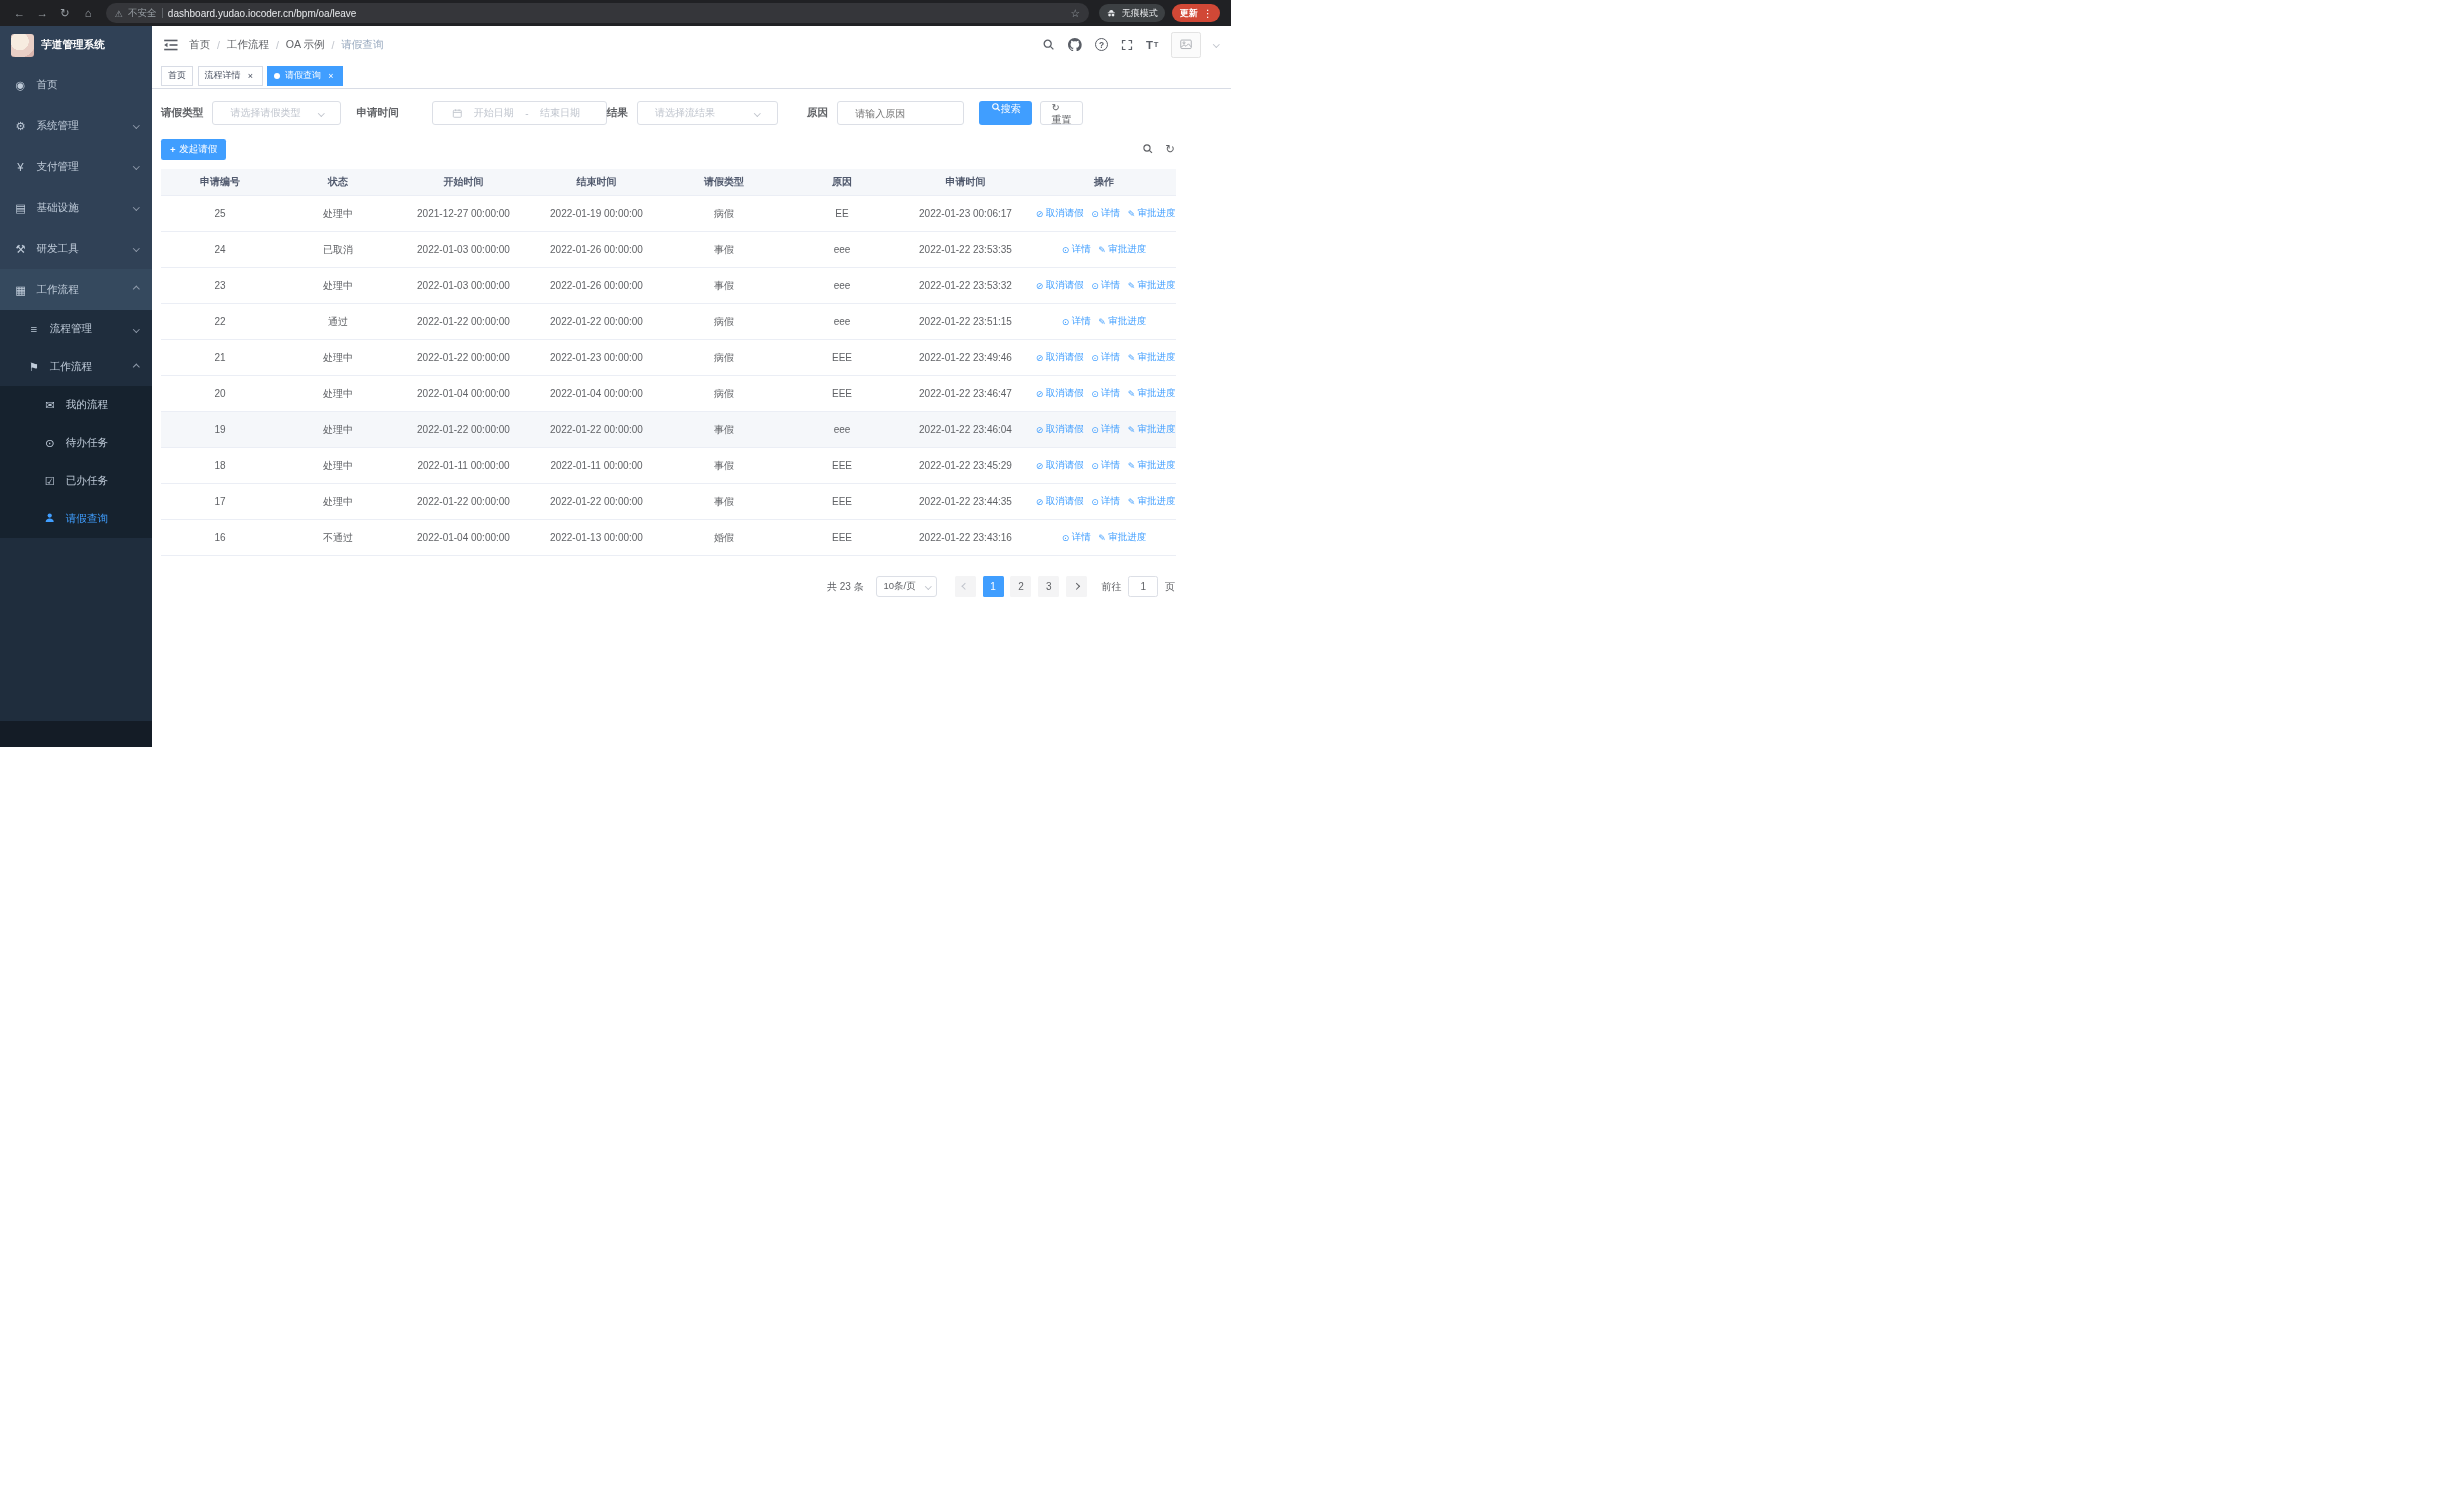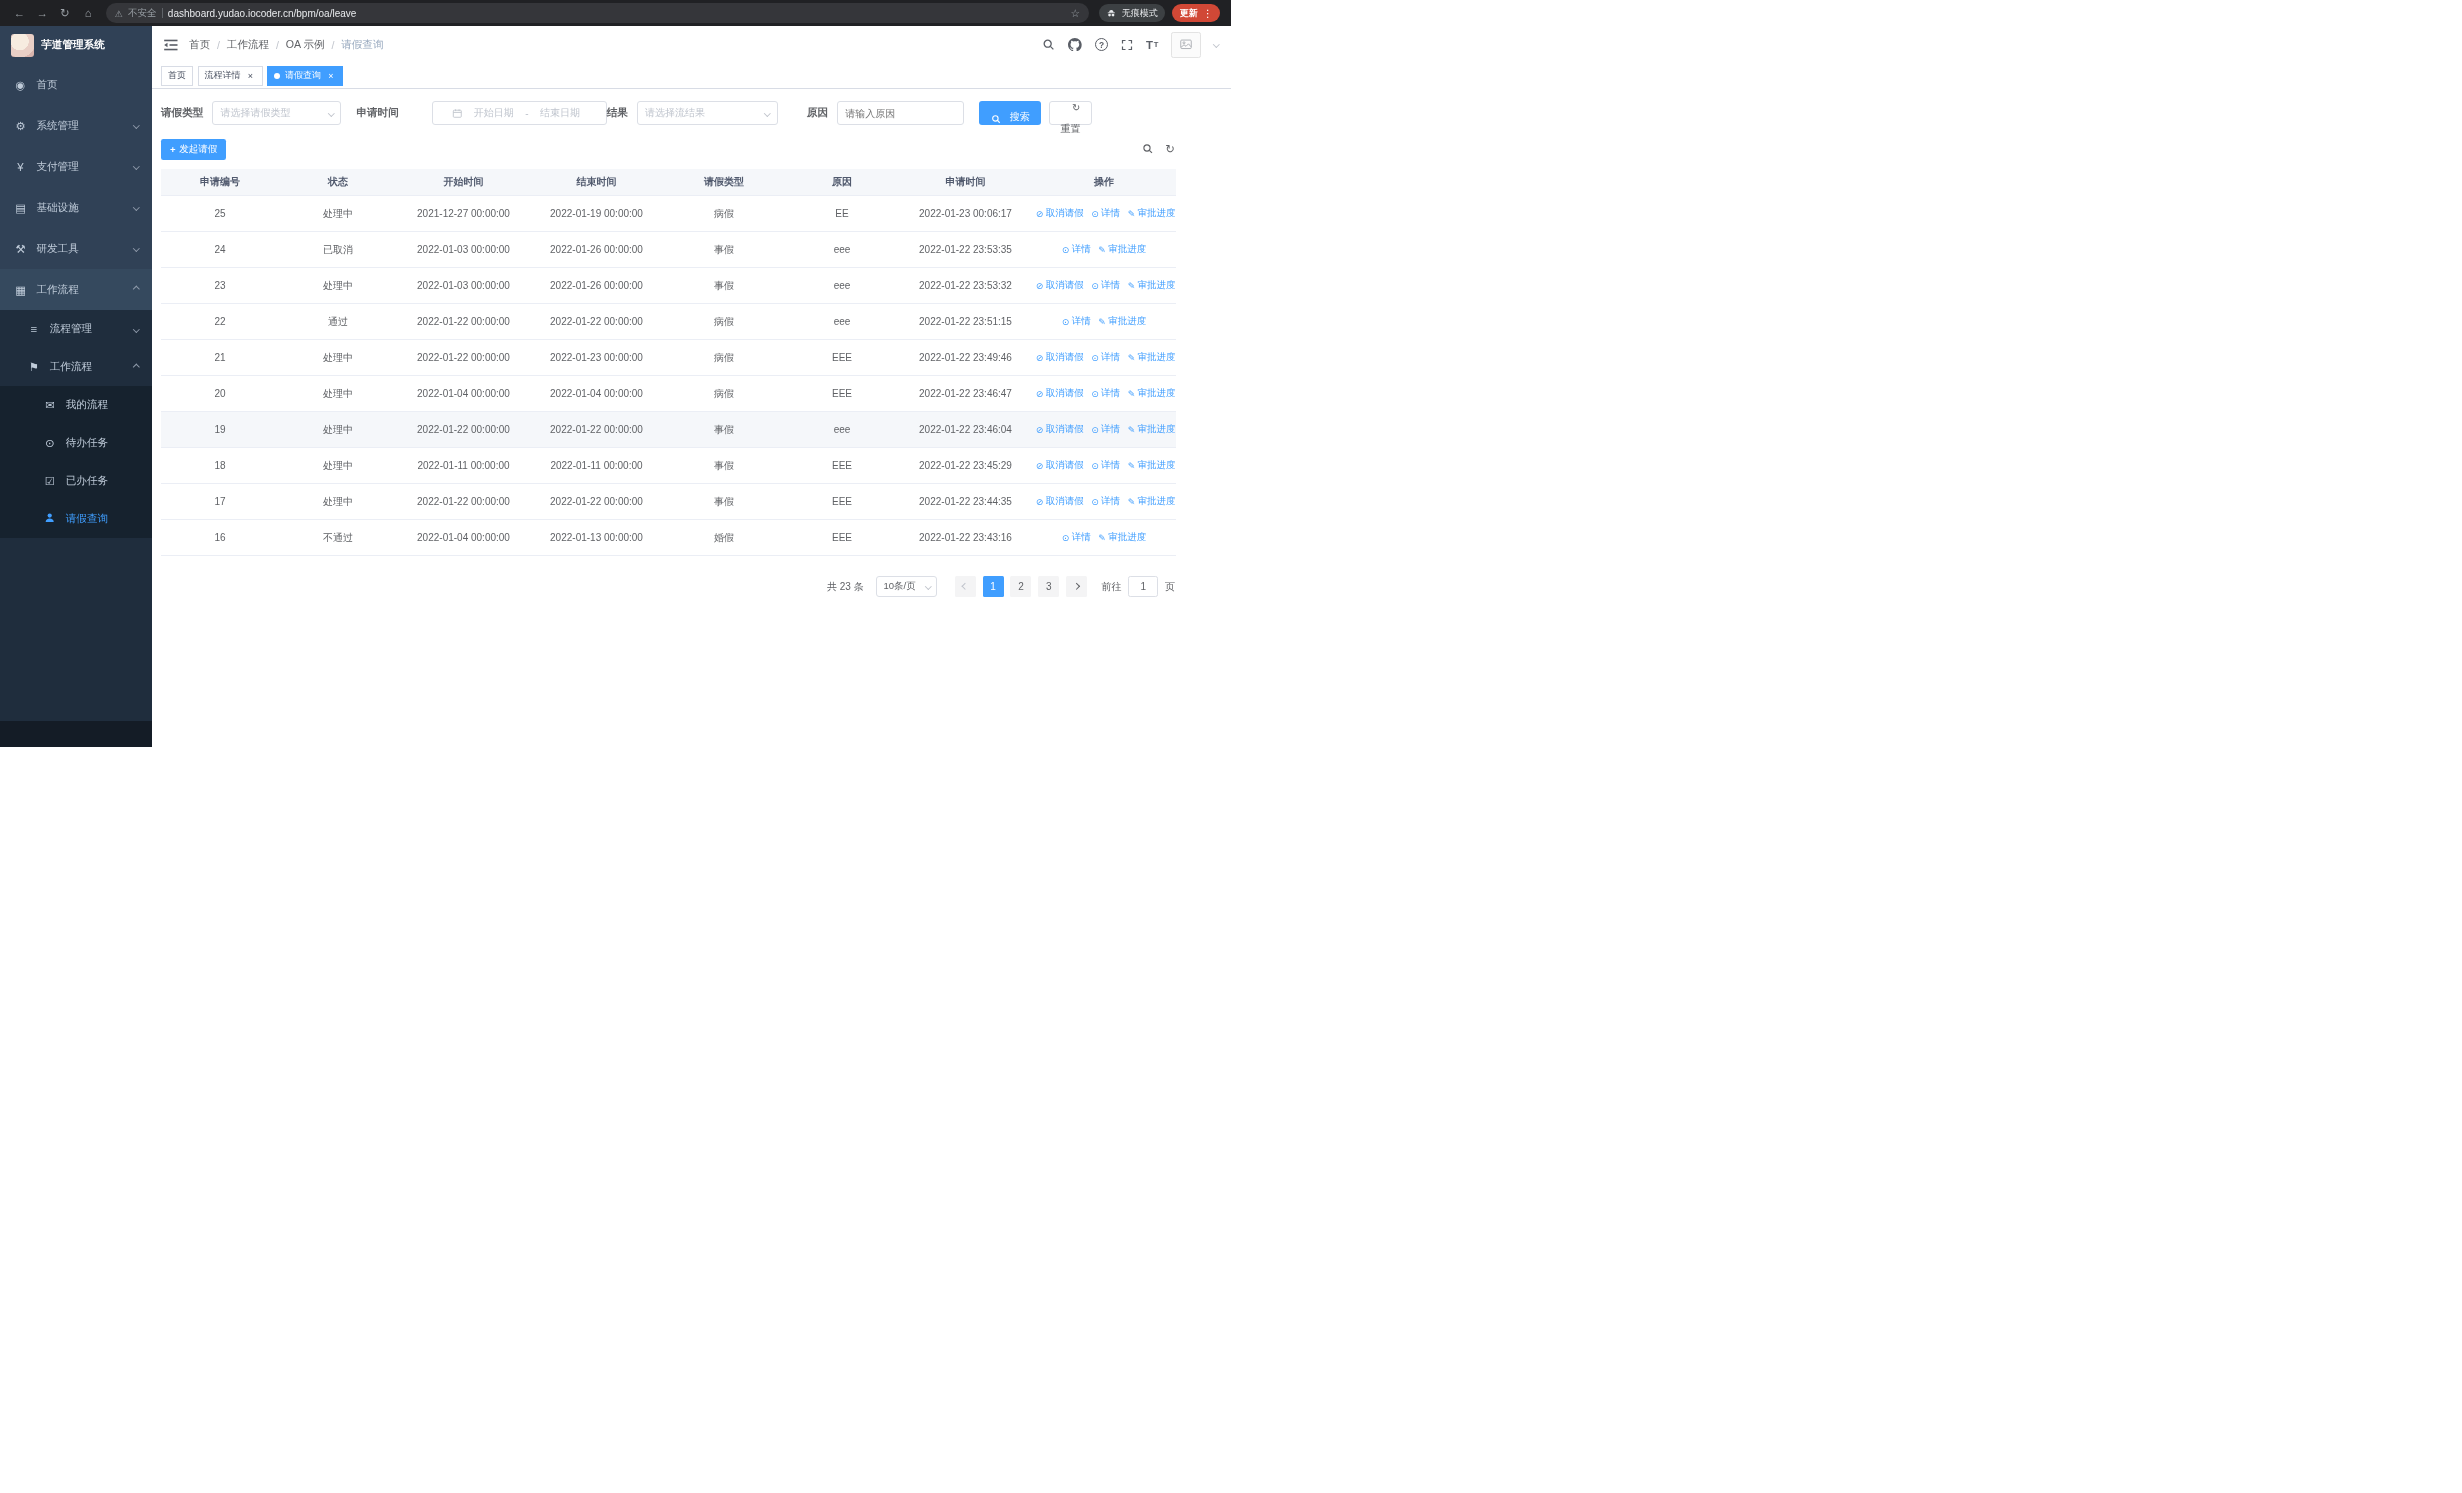--- a/index.html
+++ b/index.html
@@ -66,27 +66,27 @@
   .tag.active{background:#409eff;border-color:#409eff;color:#fff;}
   .tag.active .dot{width:6px;height:6px;background:#fff;border-radius:50%;}
 
   
   .content{flex:1;padding:12px 0 0 9px;overflow:hidden;background:#fff;}
   .container{width:1014px;}
   .ml10{margin-left:7.6px;flex-direction:column;} .ml20{margin-left:15px;} .ml38{margin-left:29px;} .ml42{}
 
   .filters{display:flex;align-items:center;margin-bottom:13.7px;font-size:10.6px;color:#606266;}
   .flabel{font-weight:bold;margin-right:9px;white-space:nowrap;}
-  .sel{height:24px;border:0.8px solid #dcdfe6;border-radius:3px;background:#fff;display:flex;align-items:center;padding:0 7px;color:#bfc4cd;font-size:10px;cursor:pointer;}
+  .sel{height:24px;border:0.8px solid #dcdfe6;border-radius:3px;background:#fff;display:flex;align-items:center;padding:0 17px;color:#bfc4cd;font-size:10px;cursor:pointer;}
   .sel .ph{flex:1;text-align:left;white-space:nowrap;overflow:hidden;}
   .w170{width:129px;} .w185{width:141px;} .w167{width:127px;} .w230{width:175px;}
   .range{height:24px;border:0.8px solid #dcdfe6;border-radius:3px;display:flex;align-items:center;padding:0 19px;gap:4.6px;color:#bfc4cd;font-size:10px;cursor:pointer;margin-left:24px;}
   .range .ph{flex:1;text-align:center;white-space:nowrap;}
   .range .dash{color:#bfc4cd;}
-  .btn{height:24px;border-radius:3px;font-size:10px;display:inline-flex;align-items:flex-end;gap:9px;padding:0 10.6px;cursor:pointer;border:0.8px solid transparent;background:#fff;font-family:inherit;}
+  .btn{height:24px;border-radius:3px;font-size:10px;display:inline-flex;align-items:flex-start;gap:0;padding:0 10.6px;cursor:pointer;border:0.8px solid transparent;background:#fff;font-family:inherit;}
   .btn.primary{background:#409eff;color:#fff;}
   .btn.plain{border-color:#dcdfe6;color:#606266;}
 
   .toolbar{display:flex;align-items:center;margin-bottom:9px;}
   .btn-create{height:21px;border:none;border-radius:2.3px;background:#409eff;color:#fff;font-size:9.5px;display:inline-flex;align-items:center;gap:3.8px;padding:0 9px;cursor:pointer;font-family:inherit;}
   .tool-icons{margin-left:auto;display:flex;align-items:center;gap:12px;color:#606266;}
   .tool-ic{cursor:pointer;display:flex;align-items:center;font-size:11.4px;}
 
   table{width:1014px;border-collapse:collapse;table-layout:fixed;font-size:10px;color:#606266;}
   thead th{height:27px;background:#f5f7fa;color:#515a6e;font-weight:bold;font-size:10px;border-bottom:0.8px solid #ebeef5;text-align:center;}

